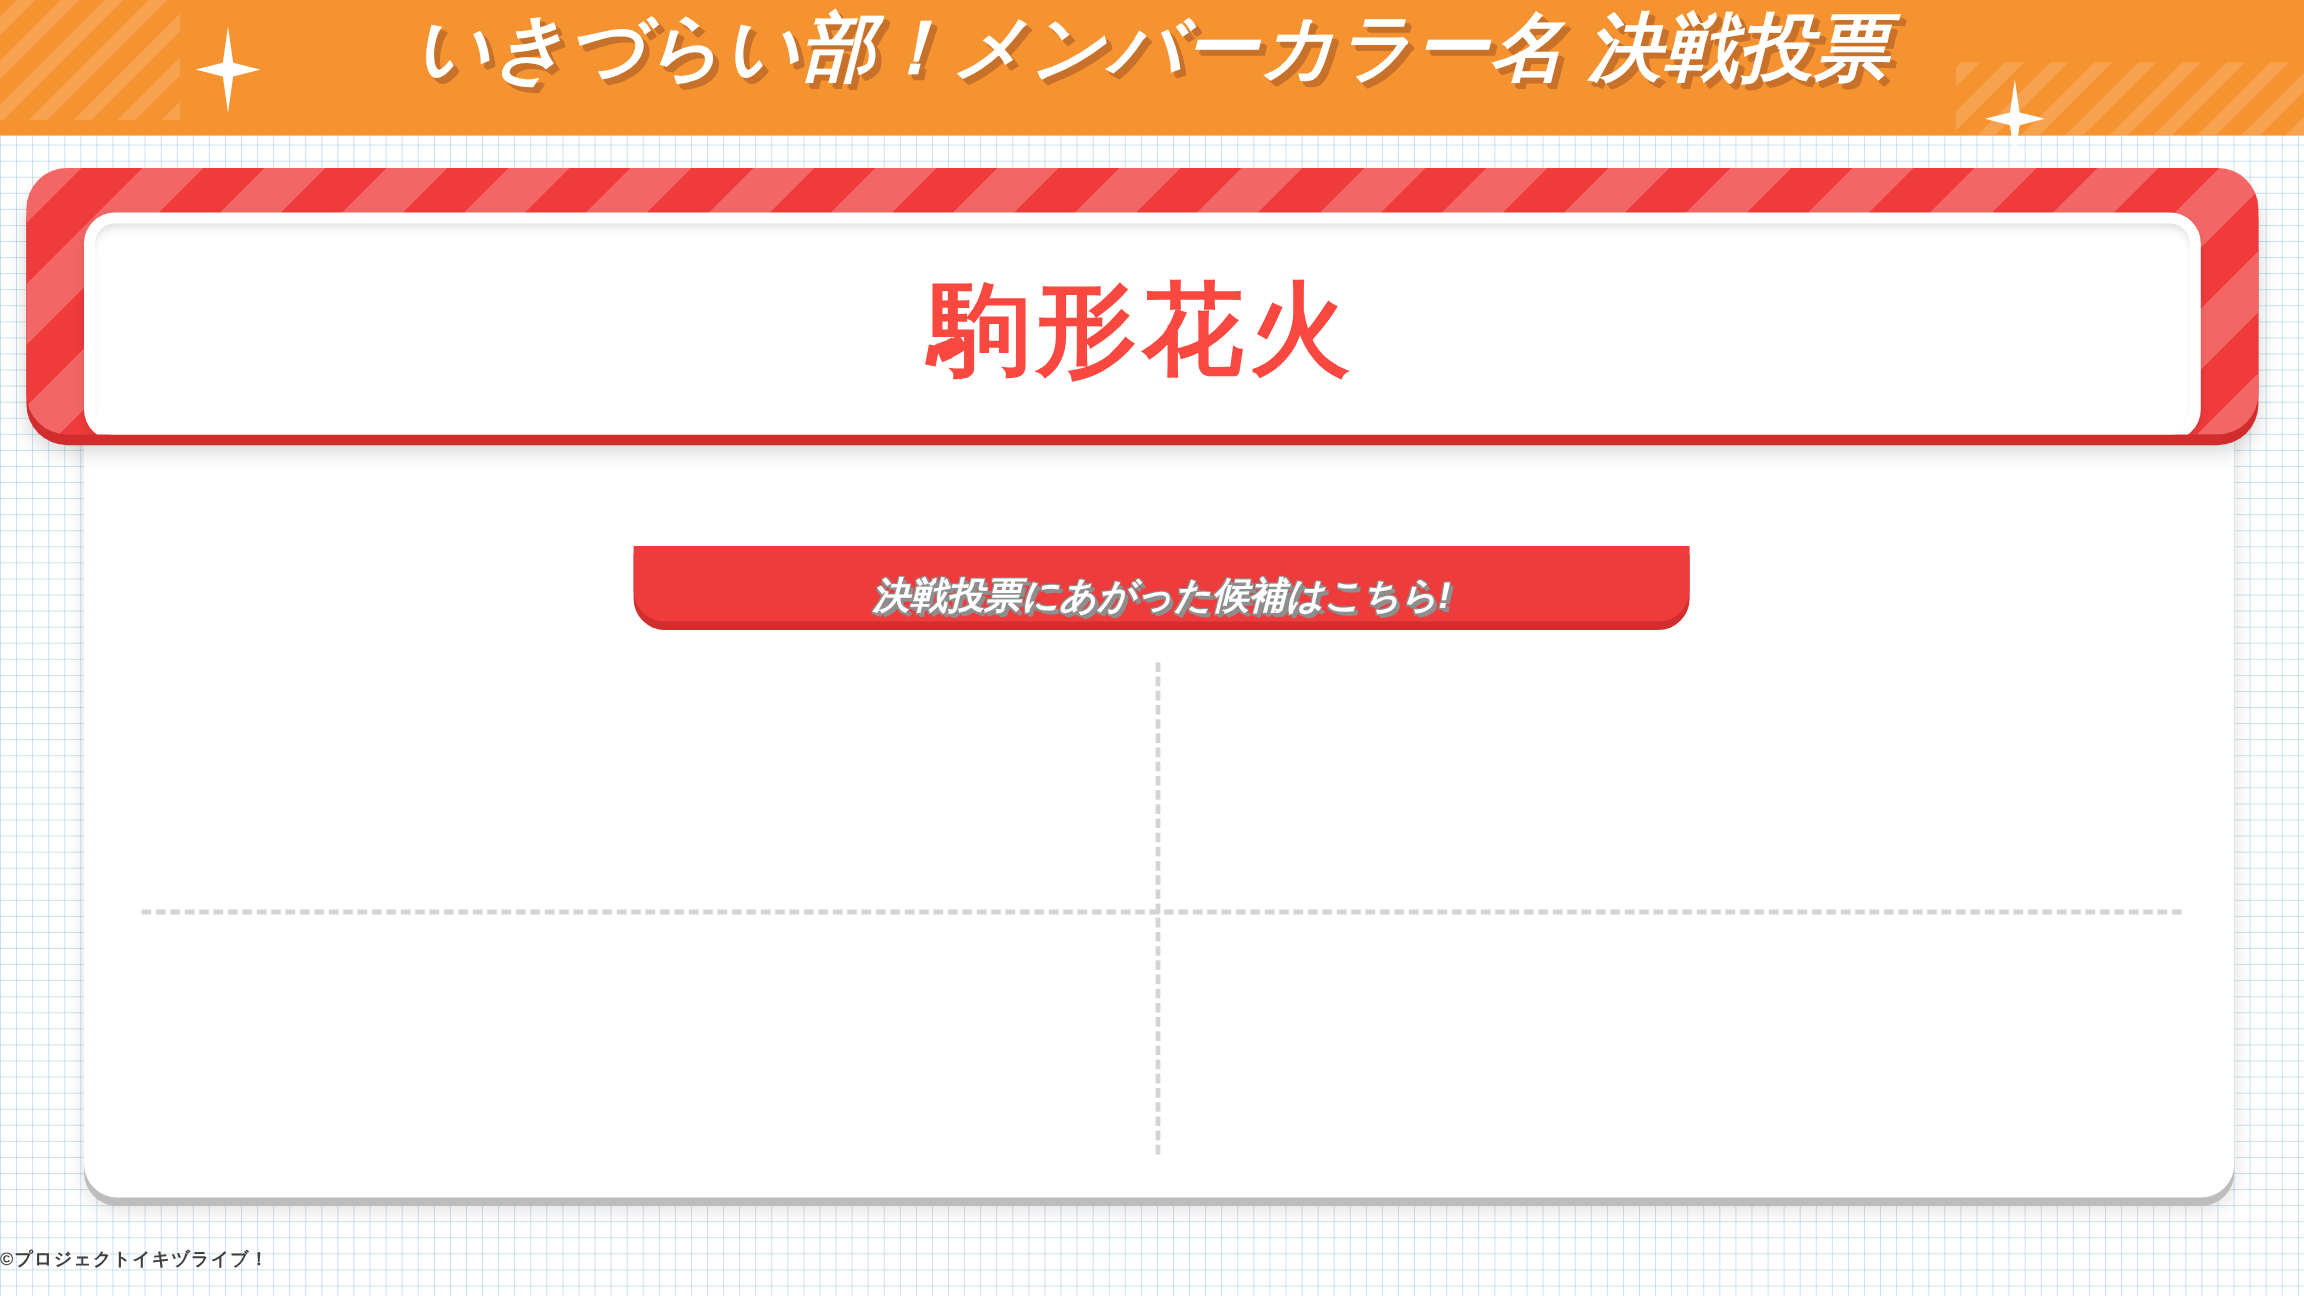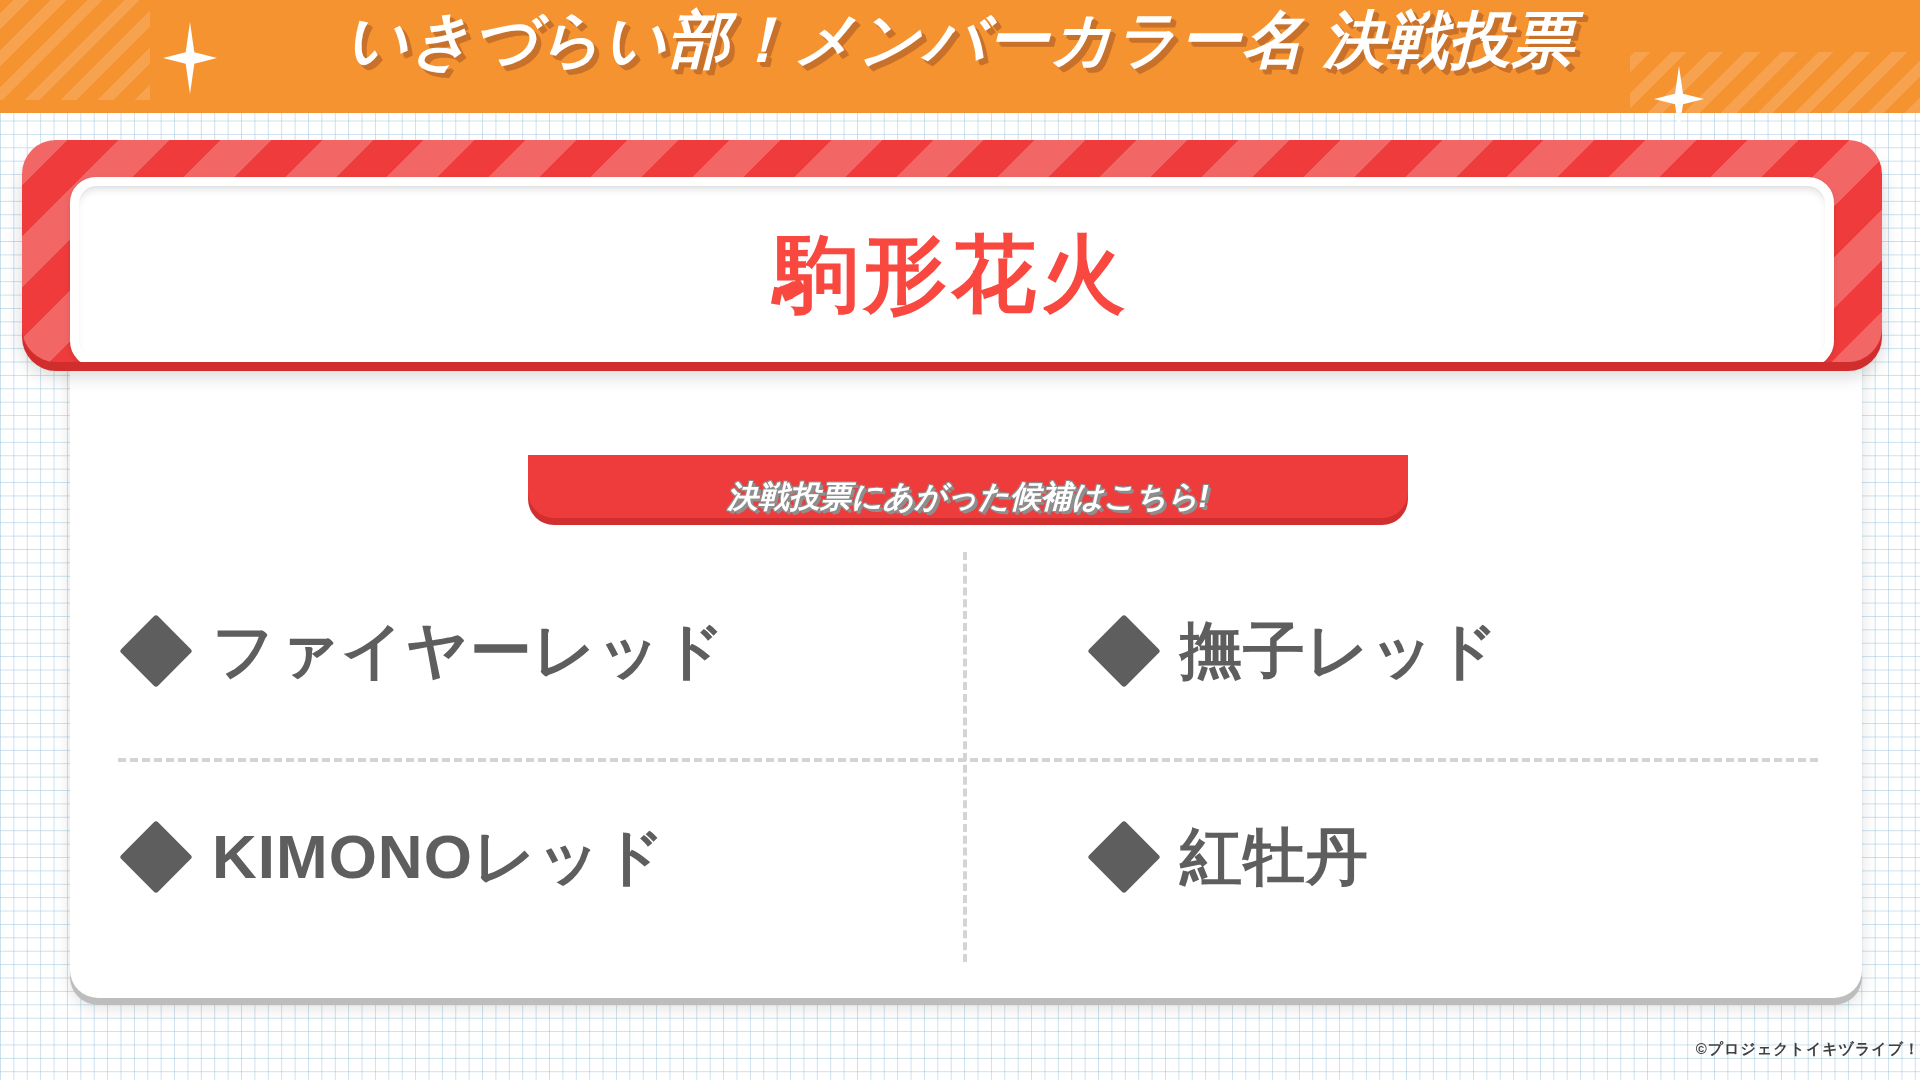--- a/index.html
+++ b/index.html
@@ -171,21 +171,21 @@
     position:absolute; left:963px; top:552px;
     width:0; height:410px;
     border-left:4px dashed #d4d4d4;
     z-index:2;
   }
 
   
   #footer {
     position:absolute; left:0; top:1040px;
     width:1920px;
-    text-align:right;
+    text-align:left;
     font-size:15px; font-weight:bold;
     color:#3f3f3f;
     letter-spacing:1px;
   }
 </style>
 </head>
 <body>
 
 <div id="page">
 
@@ -197,43 +197,20 @@
   <div class="spark" id="spark-right"></div>
   <div id="banner-title">
     <span class="btxt">いきづらい部！メンバーカラー名 決戦投票</span>
   </div>
 
   <div id="content-card">
 
     <div id="div-h" style="left:48px; top:562px; width:1700px;"></div>
     <div id="div-v" style="left:893px; top:356px; height:410px;"></div>
 
-    <div id="cand-grid" style="left:48px; top:352px; width:1700px; height:412px;">
-
-      <div class="cand">
-        <span class="diamond"></span>
-        <span class="cand-label">ファイヤーレッド</span>
-      </div>
-
-      <div class="cand col2">
-        <span class="diamond"></span>
-        <span class="cand-label">撫子レッド</span>
-      </div>
-
-      <div class="cand">
-        <span class="diamond"></span>
-        <span class="cand-label">KIMONOレッド</span>
-      </div>
-
-      <div class="cand col2">
-        <span class="diamond"></span>
-        <span class="cand-label">紅牡丹</span>
-      </div>
-
-    </div>
   </div>
 
   <div id="red-plate">
     <div class="plate-stripes"></div>
     <div id="name-pill">
       <span id="member-name">駒形花火</span>
     </div>
   </div>
 
   <div id="ribbon">

